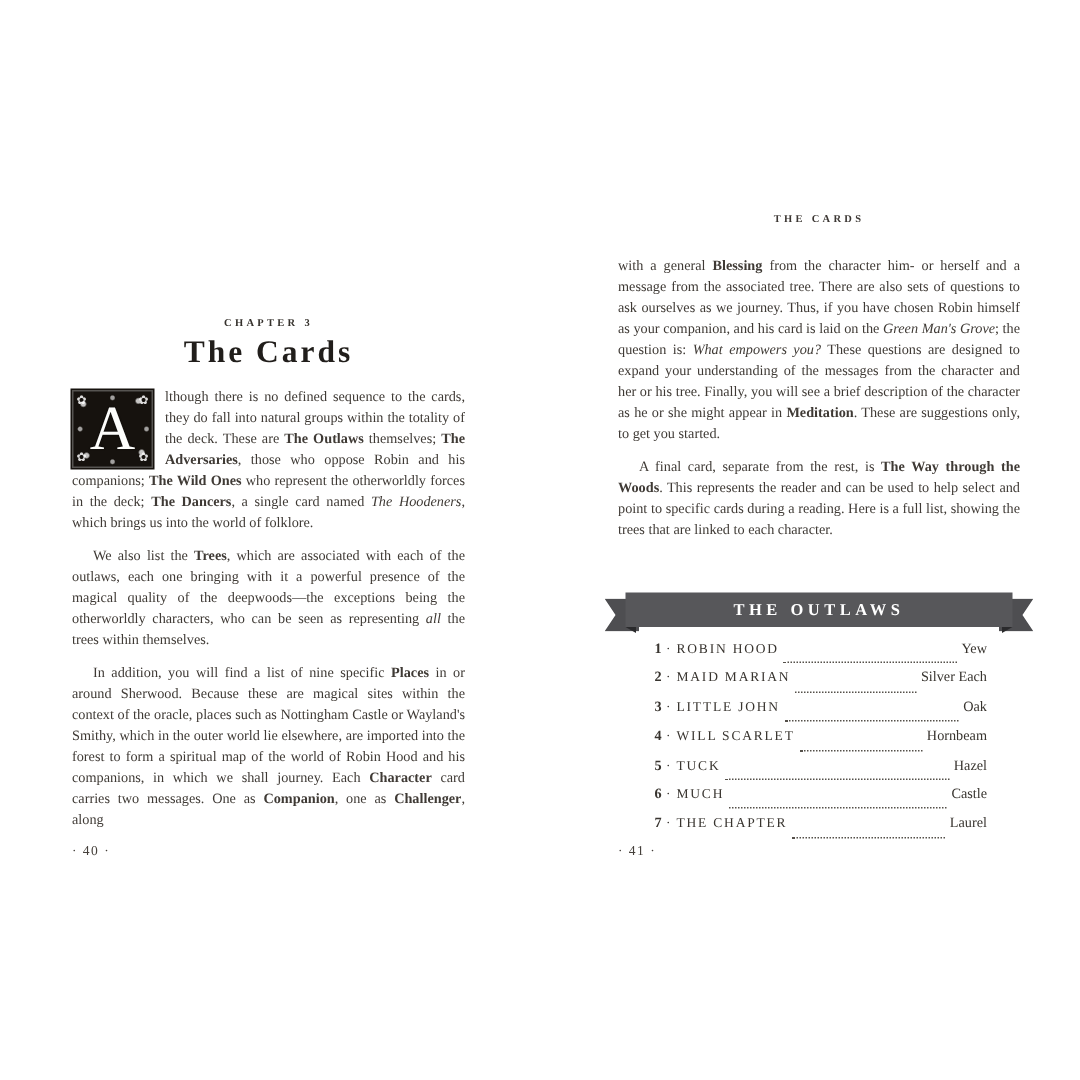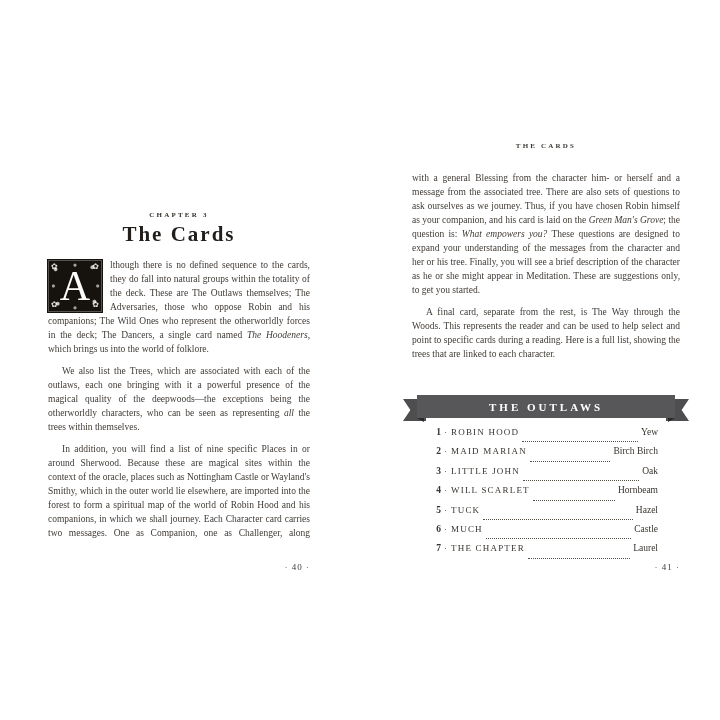--- a/index.html
+++ b/index.html
@@ -13,21 +13,21 @@
   
   .left-page{position:absolute;left:48px;top:0;width:262px;height:720px;}
   .chapter-label{margin-top:211px;text-align:center;font-size:7px;font-weight:bold;
     letter-spacing:2.2px;color:#35312c;}
   .page-title{margin-top:3px;text-align:center;font-size:21px;font-weight:bold;
     letter-spacing:2px;color:#211e1b;}
   .body-text{margin-top:11px;font-size:9.5px;line-height:14px;text-align:justify;}
   .body-text p{margin:0 0 8px 0;}
   p.indent{text-indent:14px;}
   p.cont{text-align-last:justify;}
-  .b{font-weight:normal;}
+  .b{font-weight:bold;}
   .i{font-style:italic;}
 
   
   .dropcap{
     float:left;width:54px;height:52px;margin:2px 8px 1px 0;position:relative;
     background:
       radial-gradient(circle at 14% 18%, rgba(255,255,255,.75) 1.3px, transparent 2.4px),
       radial-gradient(circle at 82% 14%, rgba(255,255,255,.75) 1.3px, transparent 2.4px),
       radial-gradient(circle at 18% 84%, rgba(255,255,255,.75) 1.3px, transparent 2.4px),
       radial-gradient(circle at 86% 80%, rgba(255,255,255,.75) 1.3px, transparent 2.4px),
@@ -38,21 +38,21 @@
       #16120e;
     box-shadow:inset 0 0 0 1px rgba(255,255,255,.28), 0 0 0 1px #16120e;
   }
   .dropcap .letter{position:absolute;inset:0;display:flex;align-items:center;justify-content:center;
     color:#fdfdfb;font-size:42px;line-height:1;font-weight:normal;text-shadow:0 0 1px #000;}
   .dropcap .flower{position:absolute;color:rgba(255,255,255,.85);font-size:8px;line-height:1;
     font-family:"DejaVu Sans",sans-serif;}
   .fl-tl{left:3px;top:3px;} .fl-tr{right:3px;top:3px;}
   .fl-bl{left:3px;bottom:3px;} .fl-br{right:3px;bottom:3px;}
 
-  .page-footer{position:absolute;top:562px;left:0;width:100%;text-align:right;
+  .page-footer{position:absolute;top:562px;left:0;width:100%;text-align:left;
     font-size:9px;letter-spacing:1px;color:#45403b;}
 
   
   .right-page{position:absolute;left:412px;top:0;width:268px;height:720px;}
   .running-header{margin-top:142px;text-align:center;font-size:7px;font-weight:bold;
     letter-spacing:2.2px;color:#3c3733;}
   .right-page .body-text{margin-top:21px;}
 
   
   .banner{position:absolute;left:0;top:395px;width:268px;height:28px;}
@@ -128,21 +128,21 @@
           <span class="row-name">ROBIN HOOD</span>
           <span class="row-leader"></span>
           <span class="row-tree">Yew</span>
         </div>
 
         <div class="outlaw-row">
           <span class="row-num">2</span>
           <span class="row-bullet">·</span>
           <span class="row-name">MAID MARIAN</span>
           <span class="row-leader"></span>
-          <span class="row-tree">Birch Birch</span>
+          <span class="row-tree">Silver Each</span>
         </div>
 
         <div class="outlaw-row">
           <span class="row-num">3</span>
           <span class="row-bullet">·</span>
           <span class="row-name">LITTLE JOHN</span>
           <span class="row-leader"></span>
           <span class="row-tree">Oak</span>
         </div>
 

